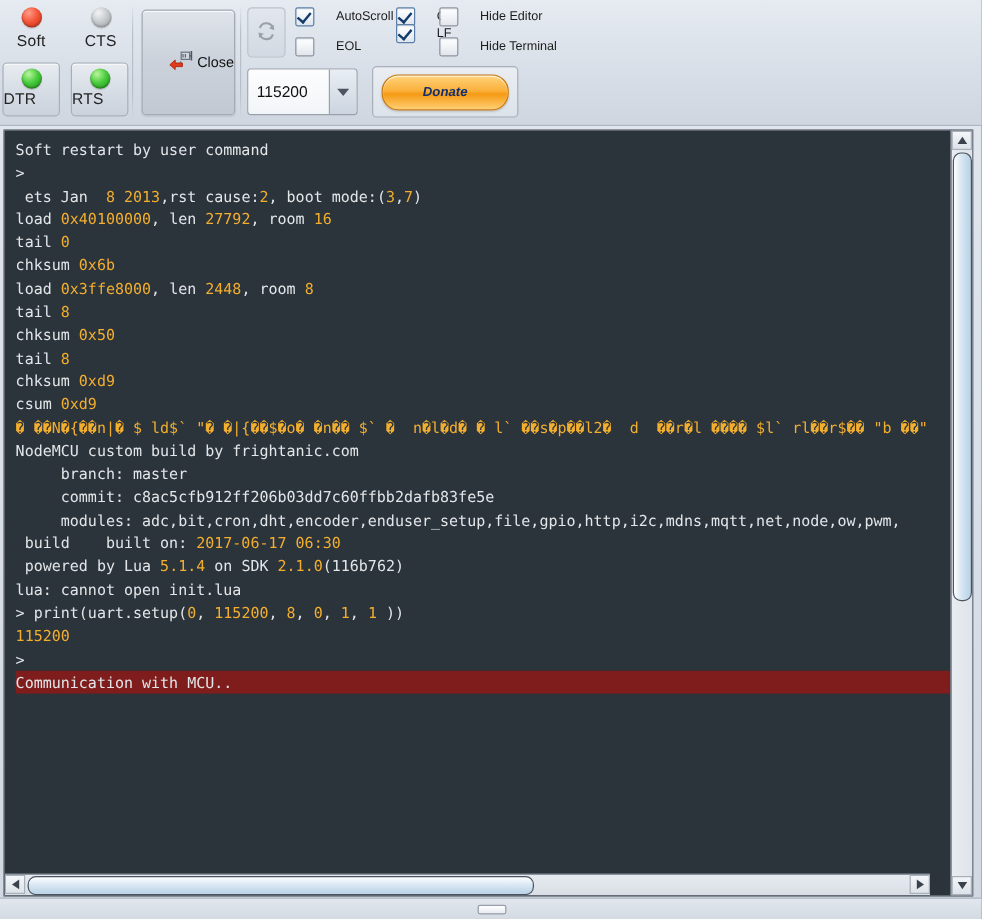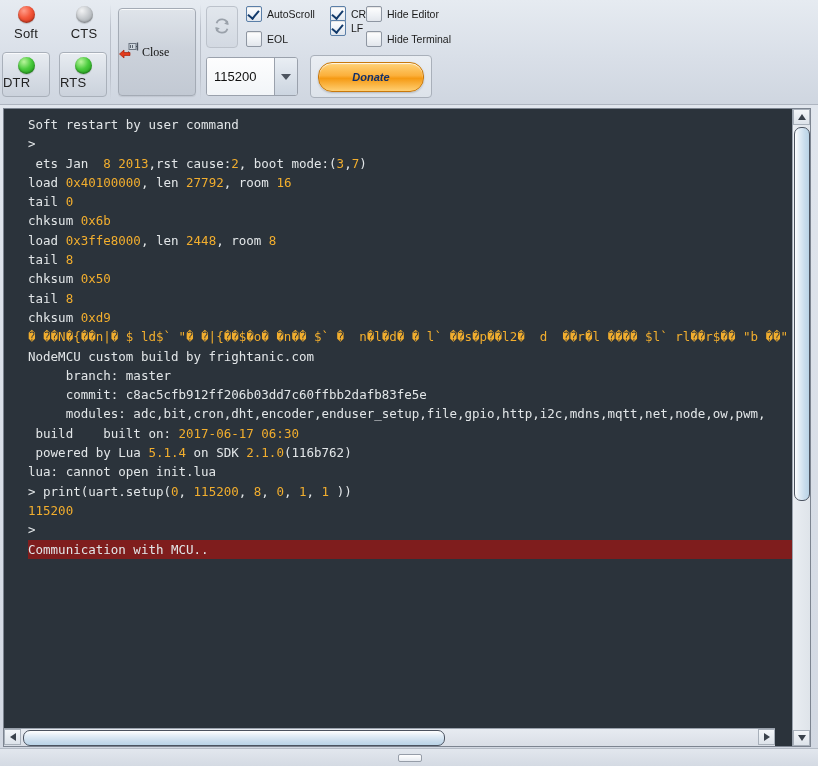--- a/index.html
+++ b/index.html
@@ -34,41 +34,41 @@
            box-shadow:inset 0 1px 0 rgba(255,255,255,.75);}
 
   .sep{position:absolute;top:4px;width:1px;height:96px;
        background:linear-gradient(180deg,rgba(255,255,255,0) 0%,#b9bfc9 25%,#b9bfc9 75%,rgba(255,255,255,0) 100%);}
 
   
   .close-btn{position:absolute;left:118px;top:8px;width:76px;height:86px;
              border:1px solid #a4abb5;border-radius:4px;
              background:linear-gradient(180deg,#dfe4ea 0%,#ccd2db 48%,#c2c9d3 100%);
              box-shadow:inset 0 1px 0 rgba(255,255,255,.8),0 1px 1px rgba(0,0,0,.08);
-             display:flex;align-items:center;justify-content:flex-start;cursor:default;font-family:Liberation Serif, serif;}
+             display:flex;align-items:center;justify-content:flex-end;cursor:default;}
   .close-inner{display:flex;align-items:center;gap:1px;}
   .close-lbl{font-size:12px;color:#111;}
 
   
   .refresh-btn{position:absolute;left:206px;top:6px;width:30px;height:40px;
                border:1px solid #bcc2cb;border-radius:4px;
                background:linear-gradient(180deg,#e2e7ed 0%,#d3d9e2 100%);
                display:flex;align-items:center;justify-content:center;}
 
   
   .cb-row{position:absolute;display:flex;align-items:center;}
   .cb{width:14px;height:14px;border:1px solid #8e96a2;border-radius:2px;
       background:linear-gradient(180deg,#ffffff 0%,#eef1f5 60%,#e2e6ec 100%);
       box-shadow:inset 0 1px 1px rgba(0,0,0,.10);
       position:relative;flex:0 0 auto;}
   .cb.checked{background:linear-gradient(180deg,#ffffff 0%,#eef2f7 55%,#dfe5ed 100%);
               border-color:#5b7fa8;}
   .cb.checked:after{content:"";position:absolute;left:3px;top:1px;width:5px;height:9px;
                     border:solid #123a6b;border-width:0 2px 2px 0;transform:rotate(40deg);}
-  .cb-lbl{font-size:10.5px;color:#1b1b1b;margin-left:5px;white-space:nowrap;}
+  .cb-lbl{font-size:10.5px;color:#1b1b1b;margin-left:18px;white-space:nowrap;}
 
   
   .baud{position:absolute;left:206px;top:57px;width:90px;height:37px;
         border:1px solid #9aa1ac;border-radius:3px;background:#fff;
         display:flex;align-items:stretch;overflow:hidden;
         box-shadow:inset 0 1px 2px rgba(0,0,0,.12);}
   .baud-val{flex:1;display:flex;align-items:center;padding-left:7px;
             font-size:13px;color:#111;
             background:linear-gradient(180deg,#fdfdfe 0%,#f2f5f8 100%);}
   .baud-arrow{width:22px;display:flex;align-items:center;justify-content:center;
@@ -90,21 +90,21 @@
           font-size:11px;font-weight:bold;font-style:italic;color:#12306b;
           font-family:"Liberation Sans",sans-serif;}
 
   
   .term-outer{position:absolute;left:3px;top:108px;width:808px;height:639px;
               border:1px solid #7c8490;
               background:#2b333b;box-sizing:border-box;
               box-shadow:inset 0 0 0 1px #555d68;}
   .term-frame{position:absolute;left:0;top:0;right:0;bottom:0;display:flex;}
   .term-body{position:relative;flex:1;overflow:hidden;background:#2b333b;}
-  .term-pad{padding:6px 0 0 24px;}
+  .term-pad{padding:6px 0 0 9px;}
   .line{font-family:"DejaVu Sans Mono","Liberation Mono",monospace;
         font-size:12.5px;line-height:19.3px;color:#e2e6e8;white-space:pre;}
   .num{color:#f2ae2e;}
   .ok{color:#7bc44c;}
   .hl{background:#7f1d1d;display:block;}
   .garbled{color:#f2ae2e;}
 
   
   .vsb{width:17px;background:linear-gradient(90deg,#e9edf2 0%,#dfe4ea 100%);
        border-left:1px solid #9aa2ad;position:relative;flex:0 0 auto;}
@@ -244,20 +244,21 @@
             <div class="line"> ets Jan  <span class="num">8</span> <span class="num">2013</span>,rst cause:<span class="num">2</span>, boot mode:(<span class="num">3</span>,<span class="num">7</span>)</div>
             <div class="line"></div>
             <div class="line">load <span class="num">0x40100000</span>, len <span class="num">27792</span>, room <span class="num">16</span></div>
             <div class="line">tail <span class="num">0</span></div>
             <div class="line">chksum <span class="num">0x6b</span></div>
             <div class="line">load <span class="num">0x3ffe8000</span>, len <span class="num">2448</span>, room <span class="num">8</span></div>
             <div class="line">tail <span class="num">8</span></div>
             <div class="line">chksum <span class="num">0x50</span></div>
             <div class="line">tail <span class="num">8</span></div>
             <div class="line">chksum <span class="num">0xd9</span></div>
+            <div class="line">csum <span class="num">0xd9</span></div>
             <div class="line"><span class="garbled">� ��N�{��n|� $ ld$` "� �|{��$�o� �n�� $` �  n�l�d� � l` ��s�p��l2�  d  ��r�l ���� $l` rl��r$�� "b ��"</span></div>
             <div class="line"></div>
             <div class="line"></div>
             <div class="line">NodeMCU custom build by frightanic.com</div>
             <div class="line">     branch: master</div>
             <div class="line">     commit: c8ac5cfb912ff206b03dd7c60ffbb2dafb83fe5e</div>
             <div class="line">     modules: adc,bit,cron,dht,encoder,enduser_setup,file,gpio,http,i2c,mdns,mqtt,net,node,ow,pwm,</div>
             <div class="line"> build    built on: <span class="num">2017-06-17</span> <span class="num">06:30</span></div>
             <div class="line"> powered by Lua <span class="num">5.1.4</span> on SDK <span class="num">2.1.0</span>(116b762)</div>
             <div class="line">lua: cannot open init.lua</div>

